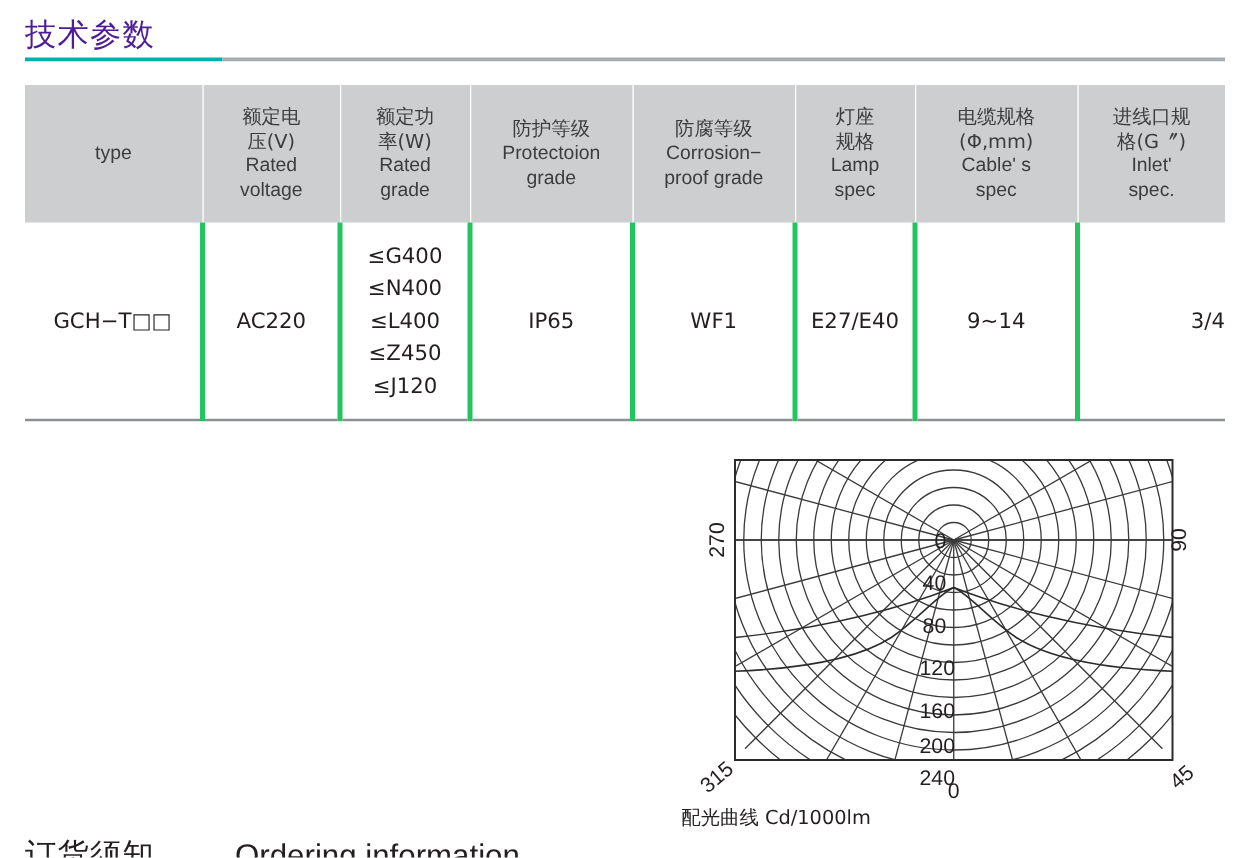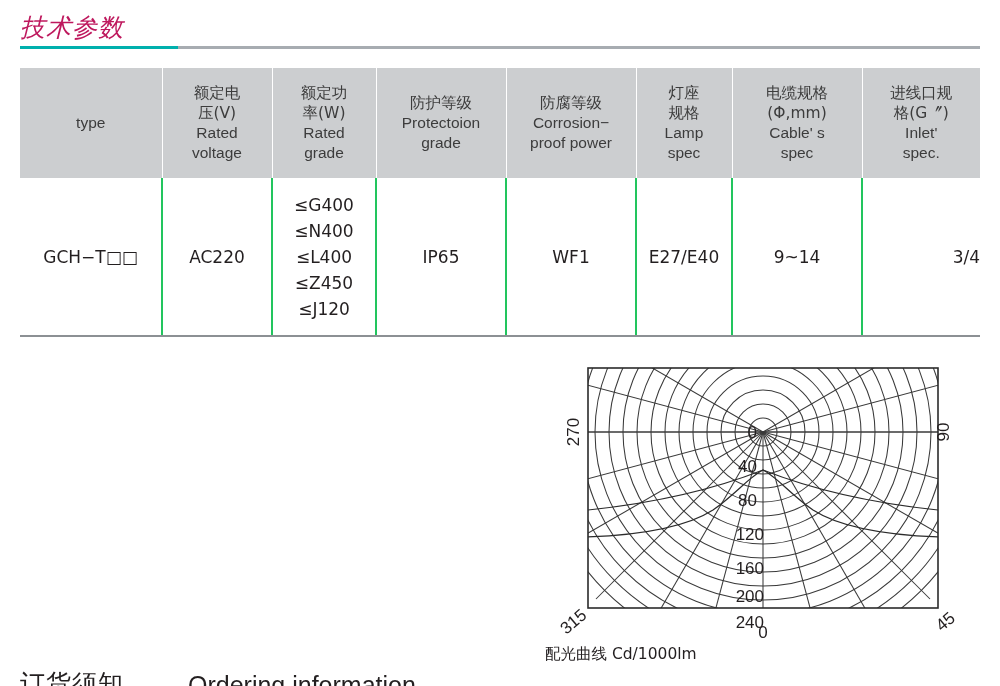--- a/index.html
+++ b/index.html
@@ -25,24 +25,23 @@
     width: 960px;
     height: 40px;
   }
   .section-title .cn {
     position: absolute;
     left: 0px;
     top: 0px;
     font-size: 25px;
     line-height: 32px;
     letter-spacing: 1px;
-    color: #be185d;
+    color: #4c1d95;
     font-family: "DejaVu Sans", "Liberation Sans", sans-serif;
     font-weight: 400;
-    font-style: italic;
   }
   .section-title .en {
     position: absolute;
     left: 168px;
     top: 1px;
     font-size: 25px;
     line-height: 32px;
     color: #231f20;
     letter-spacing: 0.2px;
     font-family: "Liberation Sans", sans-serif;
@@ -93,21 +92,21 @@
   }
   .spec-table thead th:last-child { border-right: none; margin-top: 20px; }
   .spec-table thead th .hl { display: block; white-space: nowrap; }
   .spec-table thead th .hl.lat { font-family: "Liberation Sans", sans-serif; }
 
   .spec-table tbody td {
     height: 157px;
     font-size: 17px;
     line-height: 24px;
     color: #231f20;
-    border-right: 2px solid #22c55e;
+    border-right: 4px solid #22c55e;
     border-bottom: 2px solid #8c9094;
     font-family: "Liberation Sans", sans-serif;
   }
   .spec-table tbody td:first-child { border-left: none; text-align: center; }
   .spec-table tbody td:last-child { border-right: none; text-align: right; }
   .spec-table tbody td .vl {
     display: block;
     white-space: nowrap;
     font-family: "DejaVu Sans", "Liberation Sans", sans-serif;
   }
@@ -204,21 +203,21 @@
         <span class="hl lat">grade</span>
       </th>
       <th>
         <span class="hl">防护等级</span>
         <span class="hl lat">Protectoion</span>
         <span class="hl lat">grade</span>
       </th>
       <th>
         <span class="hl">防腐等级</span>
         <span class="hl lat">Corrosion−</span>
-        <span class="hl lat">proof power</span>
+        <span class="hl lat">proof grade</span>
       </th>
       <th>
         <span class="hl">灯座</span>
         <span class="hl">规格</span>
         <span class="hl lat">Lamp</span>
         <span class="hl lat">spec</span>
       </th>
       <th>
         <span class="hl">电缆规格</span>
         <span class="hl">(Φ,mm)</span>

